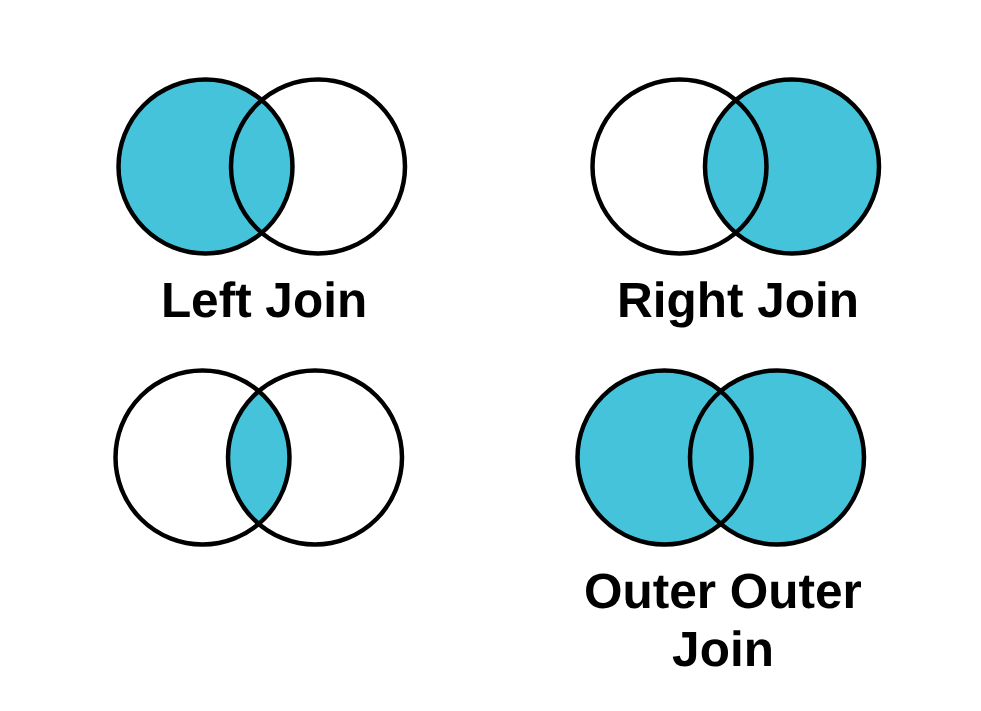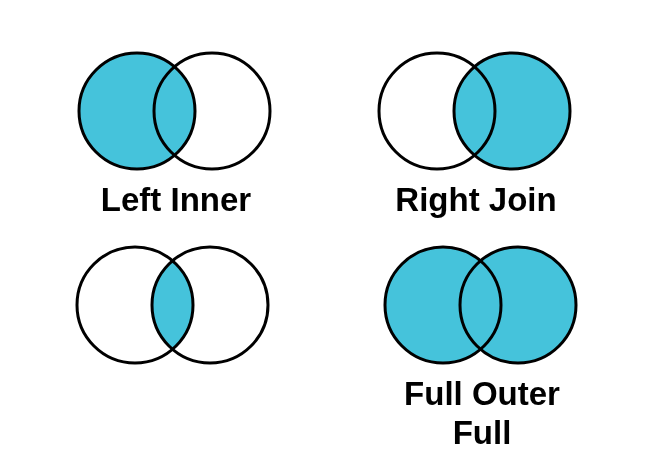--- a/index.html
+++ b/index.html
@@ -17,21 +17,21 @@
   }
   .venn-cell {
     position: absolute;
     width: 240px;
     margin: 0;
     display: flex;
     flex-direction: column;
     align-items: center;
   }
   .cell-q1 { left: 56px;  top: 37px; }
-  .cell-q2 { left: 356px; top: 37px; }
+  .cell-q2 { left: 372px; top: 37px; }
   .cell-q3 { left: 54px;  top: 231px; }
   .cell-q4 { left: 362px; top: 231px; }
   .venn-svg {
     display: block;
     width: 216px;
     height: 140px;
   }
   .venn-label {
     margin-top: 3px;
     max-width: 212px;
@@ -49,21 +49,21 @@
 <div class="canvas">
 
   <figure class="venn-cell cell-q1">
     <svg class="venn-svg" viewBox="0 0 216 140" aria-hidden="true">
       <circle cx="69" cy="74" r="58" fill="#45C3DB" stroke="none"></circle>
       <circle cx="144" cy="74" r="58" fill="none" stroke="none"></circle>
       <path d="M 106.5 29.76 A 58 58 0 0 1 106.5 118.24 A 58 58 0 0 1 106.5 29.76 Z" fill="#45C3DB" stroke="none"></path>
       <circle cx="69" cy="74" r="58" fill="none" stroke="#000000" stroke-width="3"></circle>
       <circle cx="144" cy="74" r="58" fill="none" stroke="#000000" stroke-width="3"></circle>
     </svg>
-    <figcaption class="venn-label">Left Inner</figcaption>
+    <figcaption class="venn-label">Left Join</figcaption>
   </figure>
 
   <figure class="venn-cell cell-q2">
     <svg class="venn-svg" viewBox="0 0 216 140" aria-hidden="true">
       <circle cx="69" cy="74" r="58" fill="none" stroke="none"></circle>
       <circle cx="144" cy="74" r="58" fill="#45C3DB" stroke="none"></circle>
       <path d="M 106.5 29.76 A 58 58 0 0 1 106.5 118.24 A 58 58 0 0 1 106.5 29.76 Z" fill="#45C3DB" stroke="none"></path>
       <circle cx="69" cy="74" r="58" fill="none" stroke="#000000" stroke-width="3"></circle>
       <circle cx="144" cy="74" r="58" fill="none" stroke="#000000" stroke-width="3"></circle>
     </svg>
@@ -81,16 +81,16 @@
   </figure>
 
   <figure class="venn-cell cell-q4">
     <svg class="venn-svg" viewBox="0 0 216 140" aria-hidden="true">
       <circle cx="69" cy="74" r="58" fill="#45C3DB" stroke="none"></circle>
       <circle cx="144" cy="74" r="58" fill="#45C3DB" stroke="none"></circle>
       <path d="M 106.5 29.76 A 58 58 0 0 1 106.5 118.24 A 58 58 0 0 1 106.5 29.76 Z" fill="#45C3DB" stroke="none"></path>
       <circle cx="69" cy="74" r="58" fill="none" stroke="#000000" stroke-width="3"></circle>
       <circle cx="144" cy="74" r="58" fill="none" stroke="#000000" stroke-width="3"></circle>
     </svg>
-    <figcaption class="venn-label">Full Outer Full</figcaption>
+    <figcaption class="venn-label">Outer Outer Join</figcaption>
   </figure>
 
 </div>
 
 </body></html>

